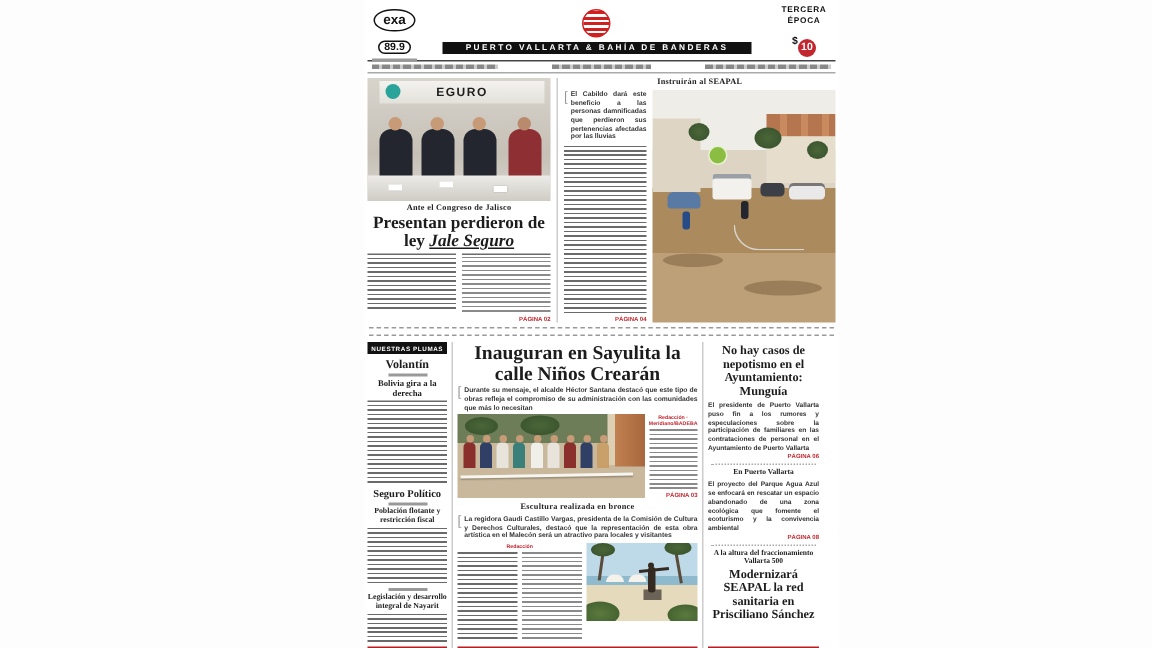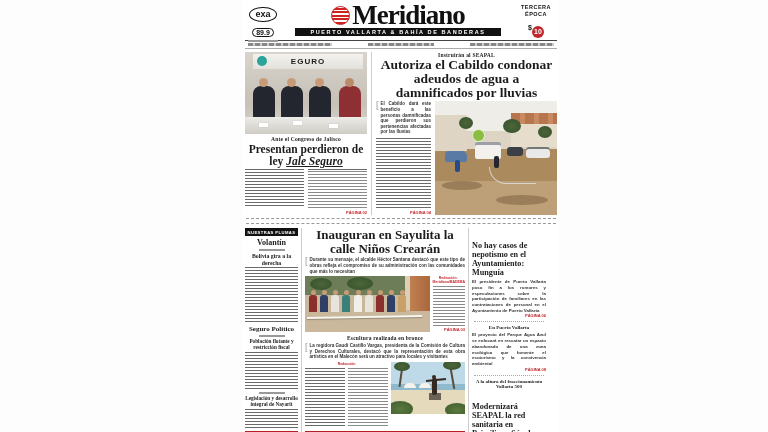--- a/index.html
+++ b/index.html
@@ -107,40 +107,40 @@
   .pl-title{font-weight:bold;font-size:8px;text-align:center;margin-top:2px;color:#1c1c1c;}
   .pl-sub{font-weight:bold;font-size:5.8px;text-align:center;line-height:1.15;color:#1c1c1c;margin:1px 0;}
   .pl-byline{width:26px;height:2px;margin:2px auto 1px;background:#999;}
   .midcol{width:160px;display:flex;flex-direction:column;}
   .mid-h1{font-weight:bold;font-size:13px;text-align:center;line-height:1.05;color:#1c1c1c;}
   .mid-row{display:flex;gap:3px;margin-top:2px;}
   .mid-side{flex:1;display:flex;flex-direction:column;}
   .mid-h2{font-weight:bold;font-size:12.5px;text-align:center;line-height:1.05;color:#1c1c1c;}
   .mid-bot{display:flex;gap:3px;margin-top:2px;flex:1;}
   .rightcol{width:74px;display:flex;flex-direction:column;}
-  .rc-h{font-weight:bold;font-size:8.2px;line-height:1.1;color:#1c1c1c;margin-top:13px;}
+  .rc-h{font-weight:bold;font-size:8.2px;text-align:center;line-height:1.1;color:#1c1c1c;margin-top:1px;}
   .rc-lead{font-family:"Liberation Sans",sans-serif;font-weight:bold;font-size:4.4px;line-height:1.3;
            color:#333;text-align:justify;margin-top:2px;}
   .rc-kicker{font-weight:bold;font-size:5px;text-align:center;color:#222;margin-top:3px;}
   .rc-div{border-top:1px dotted #aaa;margin:3px 2px 0;}
   .it{font-style:italic;text-decoration:underline;}
 </style>
 </head>
 <body>
 
 <div class="page">
 
   <div class="masthead">
     <div class="exa">
       <span class="exa-oval">exa</span><br>
       <span class="exa-freq">89.9</span>
       <div class="exa-strip"></div>
     </div>
     <div class="mast-center">
-      <div class="nameplate"><span class="globe"></span><span>Meridiano</span></div>
+      <div class="nameplate"><span class="globe"></span></div>
       <div class="nameplate-bar">PUERTO VALLARTA &amp; BAHÍA DE BANDERAS</div>
     </div>
     <div class="mast-right">
       <div class="epoca">
         <span>TERCERA</span><br><span>ÉPOCA</span>
       </div>
       <div class="price">
         <span class="dollar">$</span><span class="price-circle">10</span>
       </div>
     </div>
@@ -180,21 +180,20 @@
         <div class="greek" style="height:100%"></div>
         <div class="greek-lt" style="height:92%"></div>
       </div>
       <div class="pageref">PÁGINA 02</div>
     </div>
 
     <div class="vrule"></div>
 
     <div class="tr-art">
       <div class="kicker">Instruirán al SEAPAL</div>
-      <div class="tr-headline">Autoriza el Cabildo condonar adeudos de agua a damnificados por lluvias</div>
       <div class="tr-row">
         <div class="tr-text">
           <div class="lead">
             <span class="bracket">[</span>
             <span>El Cabildo dará este beneficio a las personas damnificadas que perdieron sus pertenencias afectadas por las lluvias</span>
           </div>
           <div class="greek" style="flex:1;margin-top:3px"></div>
           <div class="pageref">PÁGINA 04</div>
         </div>
         <div class="photo photo2">

